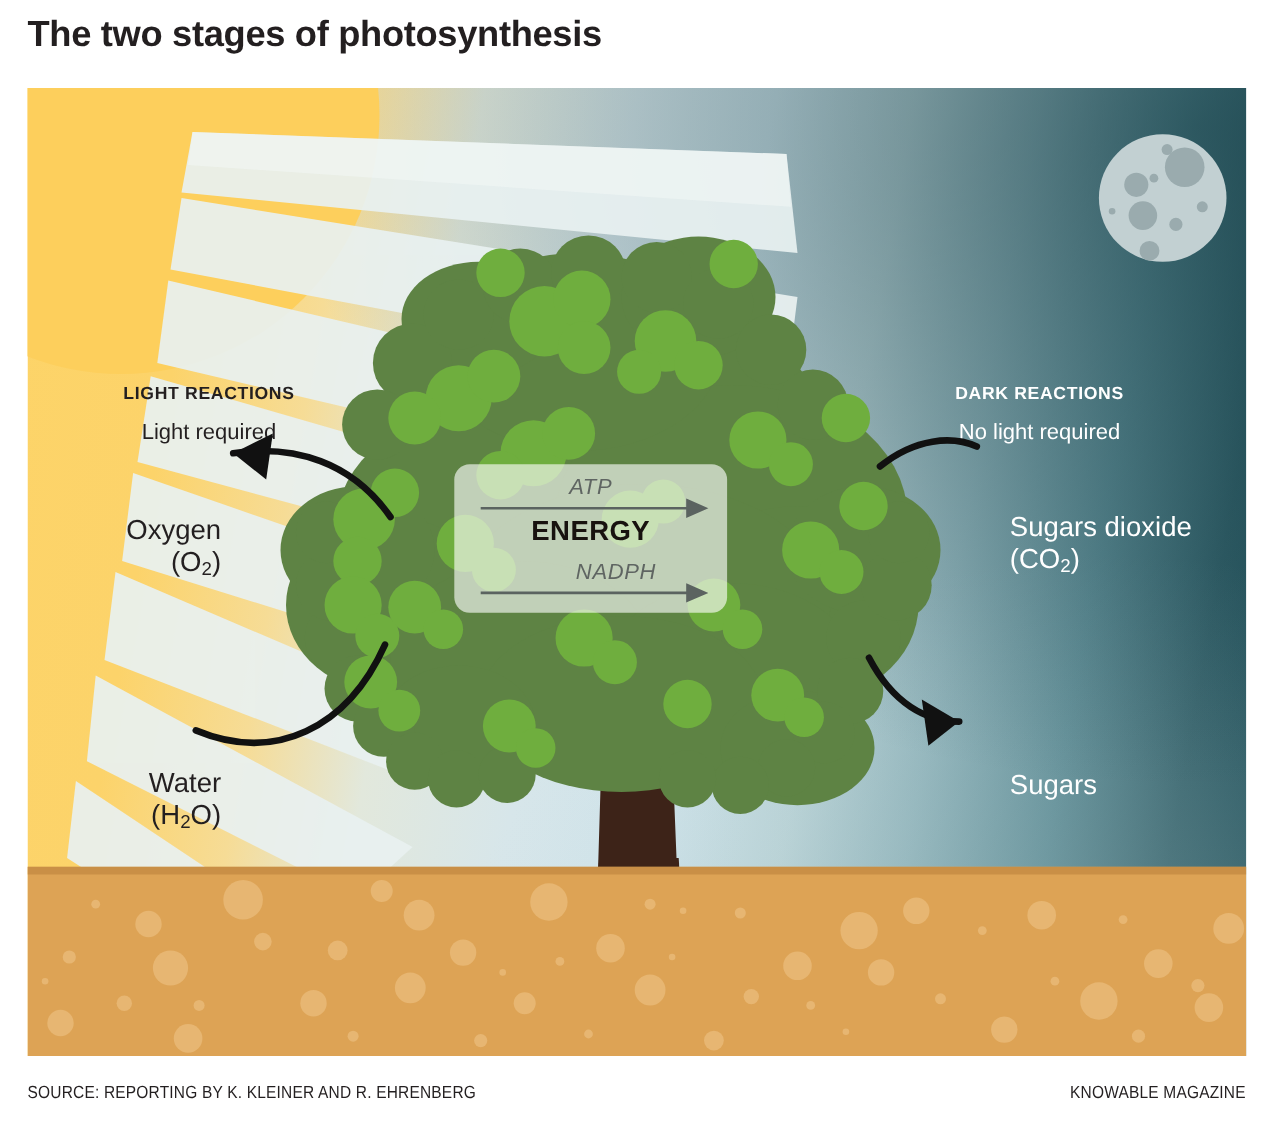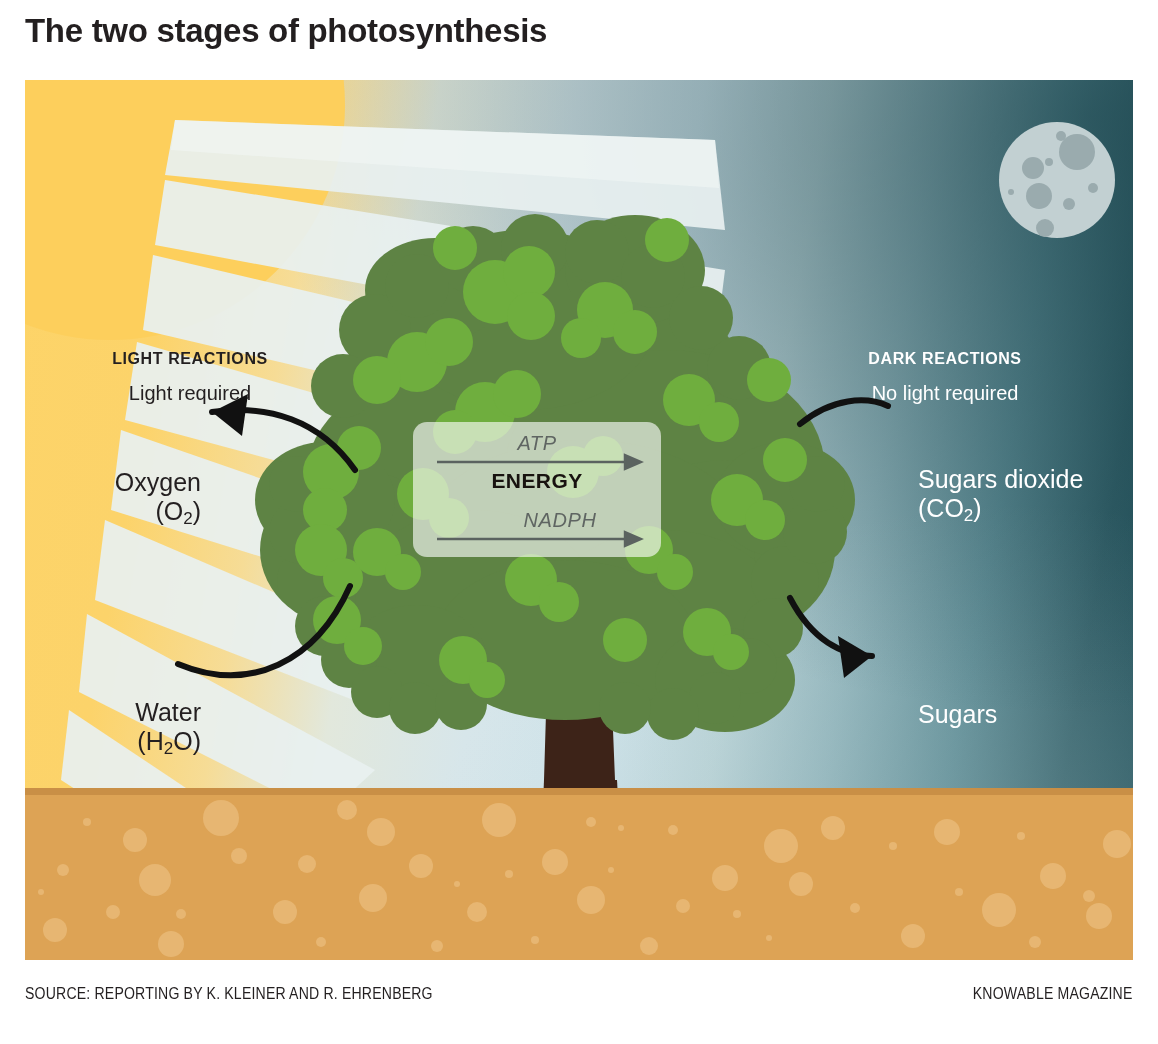--- a/index.html
+++ b/index.html
@@ -124,21 +124,21 @@
     letter-spacing: 0.6px;
     font-style: italic;
   }
   .energy-box .lbl.atp { top: 10px; }
   .energy-box .lbl.nadph { top: 87px; padding-left: 23px; }
   .energy-box .energy-word {
     position: absolute;
     top: 47px;
     width: 100%;
     text-align: center;
-    font-size: 21px;
+    font-size: 25px;
     font-weight: bold;
     color: #18120f;
     letter-spacing: 0.4px;
   }
   .energy-box svg { position: absolute; left: 0; top: 0; }
 
   
   .lab {
     position: absolute;
     font-size: 25px;

